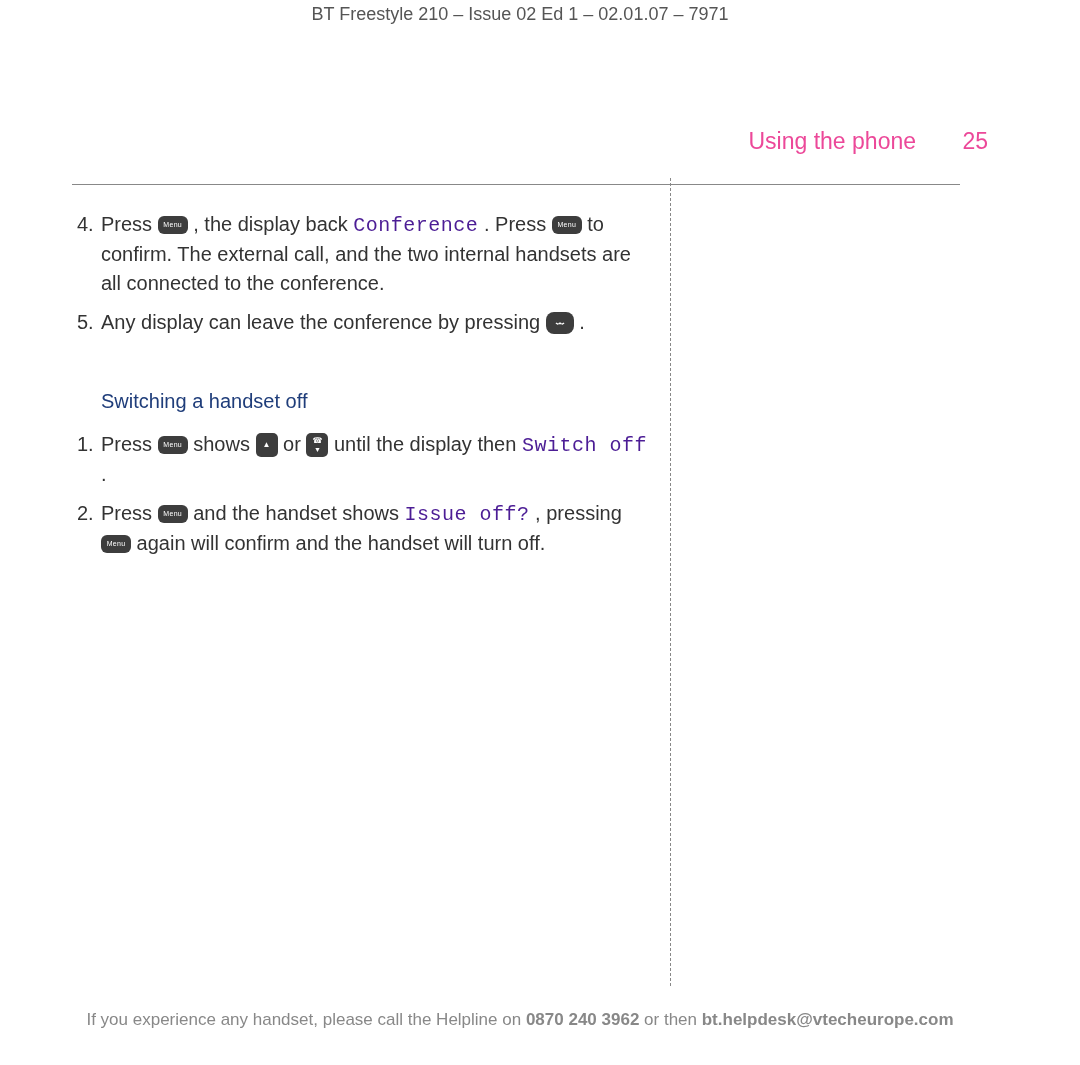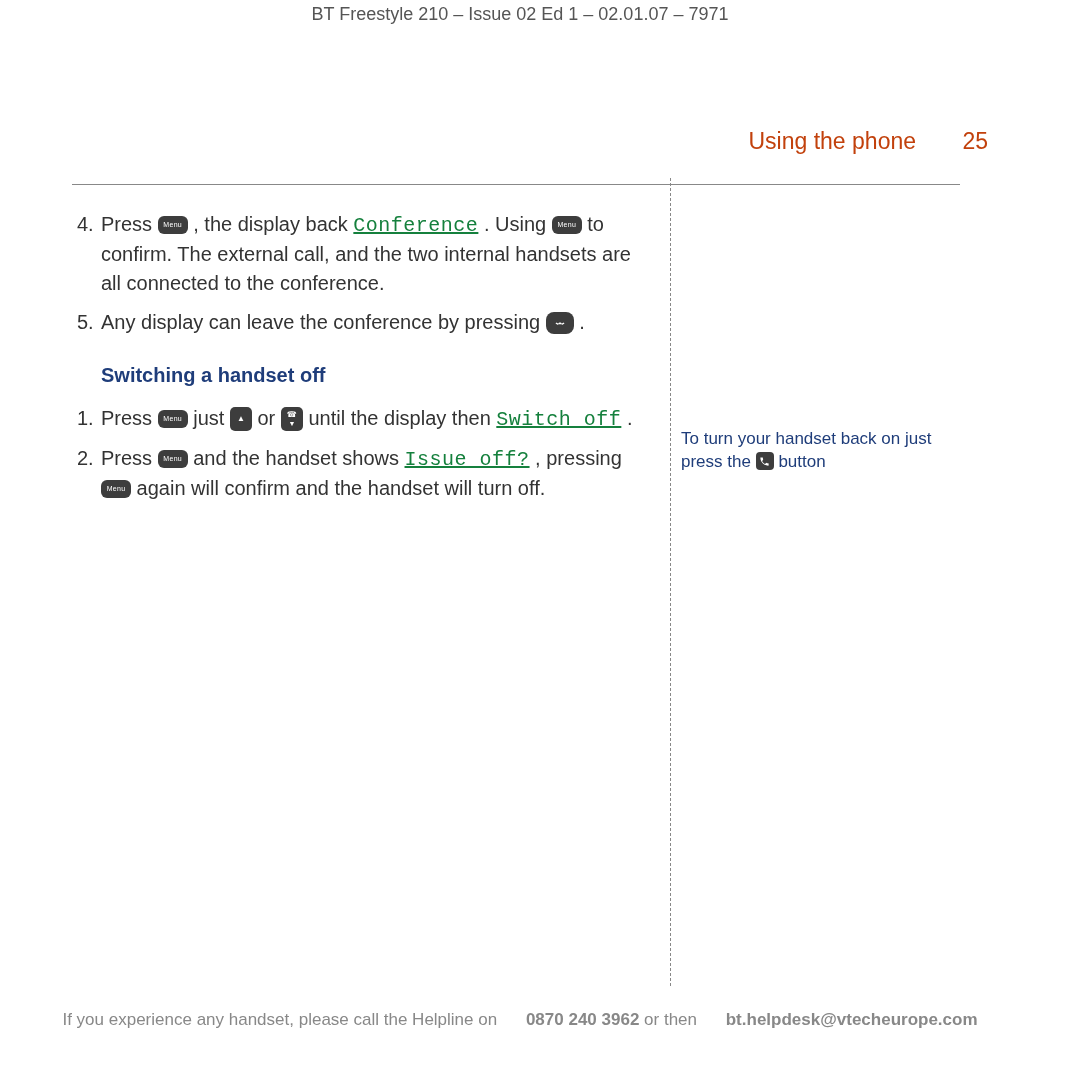--- a/index.html
+++ b/index.html
@@ -19,21 +19,21 @@
     text-align: center;
     font-size: 18px;
     color: #555555;
     padding-top: 4px;
   }
   .section-header {
     position: absolute;
     top: 128px;
     right: 52px;
     font-size: 23px;
-    color: #c2410c;
+    color: #ec4899;
   }
   .section-header .section-title {
     margin-right: 40px;
   }
   .hr {
     position: absolute;
     top: 176px;
     left: 72px;
     width: 888px;
     border: 0;
@@ -133,47 +133,45 @@
     border-radius: 4px;
   }
   .key-call svg {
     width: 11px;
     height: 11px;
     fill: #ffffff;
   }
   .mono {
     font-family: "Courier New", Courier, monospace;
     letter-spacing: 0.5px;
-    color: #15803d;
-    text-decoration: underline;
+    color: #4c1d95;
   }
   .subheading {
     color: #1f3d7a;
     font-size: 20px;
-    font-weight: 700;
-    margin-top: 24px;
+    font-weight: 400;
+    margin-top: 50px;
     margin-bottom: 14px;
     padding-left: 24px;
   }
   .side-note {
     margin-top: 218px;
   }
   .footer {
     position: absolute;
     bottom: 35px;
     left: 0;
     width: 100%;
     text-align: center;
     font-size: 17px;
     color: #888888;
   }
   .footer .phone,
   .footer .email {
     font-weight: 600;
-    margin-left: 24px;
   }
 </style>
 </head>
 <body>
 
 <div class="page">
 
   <div class="doc-header">
     <span>BT Freestyle 210 – Issue 02 Ed 1 – 02.01.07 – 7971</span>
   </div>
@@ -189,21 +187,21 @@
   <div class="content">
     <div class="main-col">
 
       <div class="instr">
         <div class="num">4.</div>
         <div class="text">
           <span>Press </span>
           <span class="key key-menu">Menu</span>
           <span>, the display back </span>
           <span class="mono">Conference</span>
-          <span>. Using </span>
+          <span>. Press </span>
           <span class="key key-menu">Menu</span>
           <span> to confirm. The external call, and the two internal handsets are all connected to the conference.</span>
         </div>
       </div>
 
       <div class="instr">
         <div class="num">5.</div>
         <div class="text">
           <span>Any display can leave the conference by pressing </span>
           <span class="key key-hangup">
@@ -215,21 +213,21 @@
         </div>
       </div>
 
       <div class="subheading">Switching a handset off</div>
 
       <div class="instr">
         <div class="num">1.</div>
         <div class="text">
           <span>Press </span>
           <span class="key key-menu">Menu</span>
-          <span> just </span>
+          <span> shows </span>
           <span class="key key-up"></span>
           <span> or </span>
           <span class="key key-down"></span>
           <span> until the display then </span>
           <span class="mono">Switch off</span>
           <span>.</span>
         </div>
       </div>
 
       <div class="instr">
@@ -240,31 +238,20 @@
           <span> and the handset shows </span>
           <span class="mono">Issue off?</span>
           <span>, pressing </span>
           <span class="key key-menu">Menu</span>
           <span> again will confirm and the handset will turn off.</span>
         </div>
       </div>
 
     </div>
 
-    <div class="side-col">
-      <div class="side-note">
-        <span>To turn your handset back on just press the </span>
-        <span class="key key-call">
-          <svg viewBox="0 0 24 24">
-              <path d="M6.6 10.8c1.4 2.8 3.8 5.2 6.6 6.6l2.2-2.2c.3-.3.7-.4 1-.2 1.1.4 2.3.6 3.6.6.6 0 1 .4 1 1V20c0 .6-.4 1-1 1C10.6 21 3 13.4 3 4c0-.6.4-1 1-1h3.4c.6 0 1 .4 1 1 0 1.3.2 2.5.6 3.6.1.3 0 .8-.2 1l-2.2 2.2z"></path>
-            </svg>
-        </span>
-        <span> button</span>
-      </div>
-    </div>
   </div>
 
   <div class="footer">
     <span>If you experience any handset, please call the Helpline on </span>
     <span class="phone">0870 240 3962</span>
     <span> or then </span>
     <span class="email">bt.helpdesk@vtecheurope.com</span>
   </div>
 
 </div>

